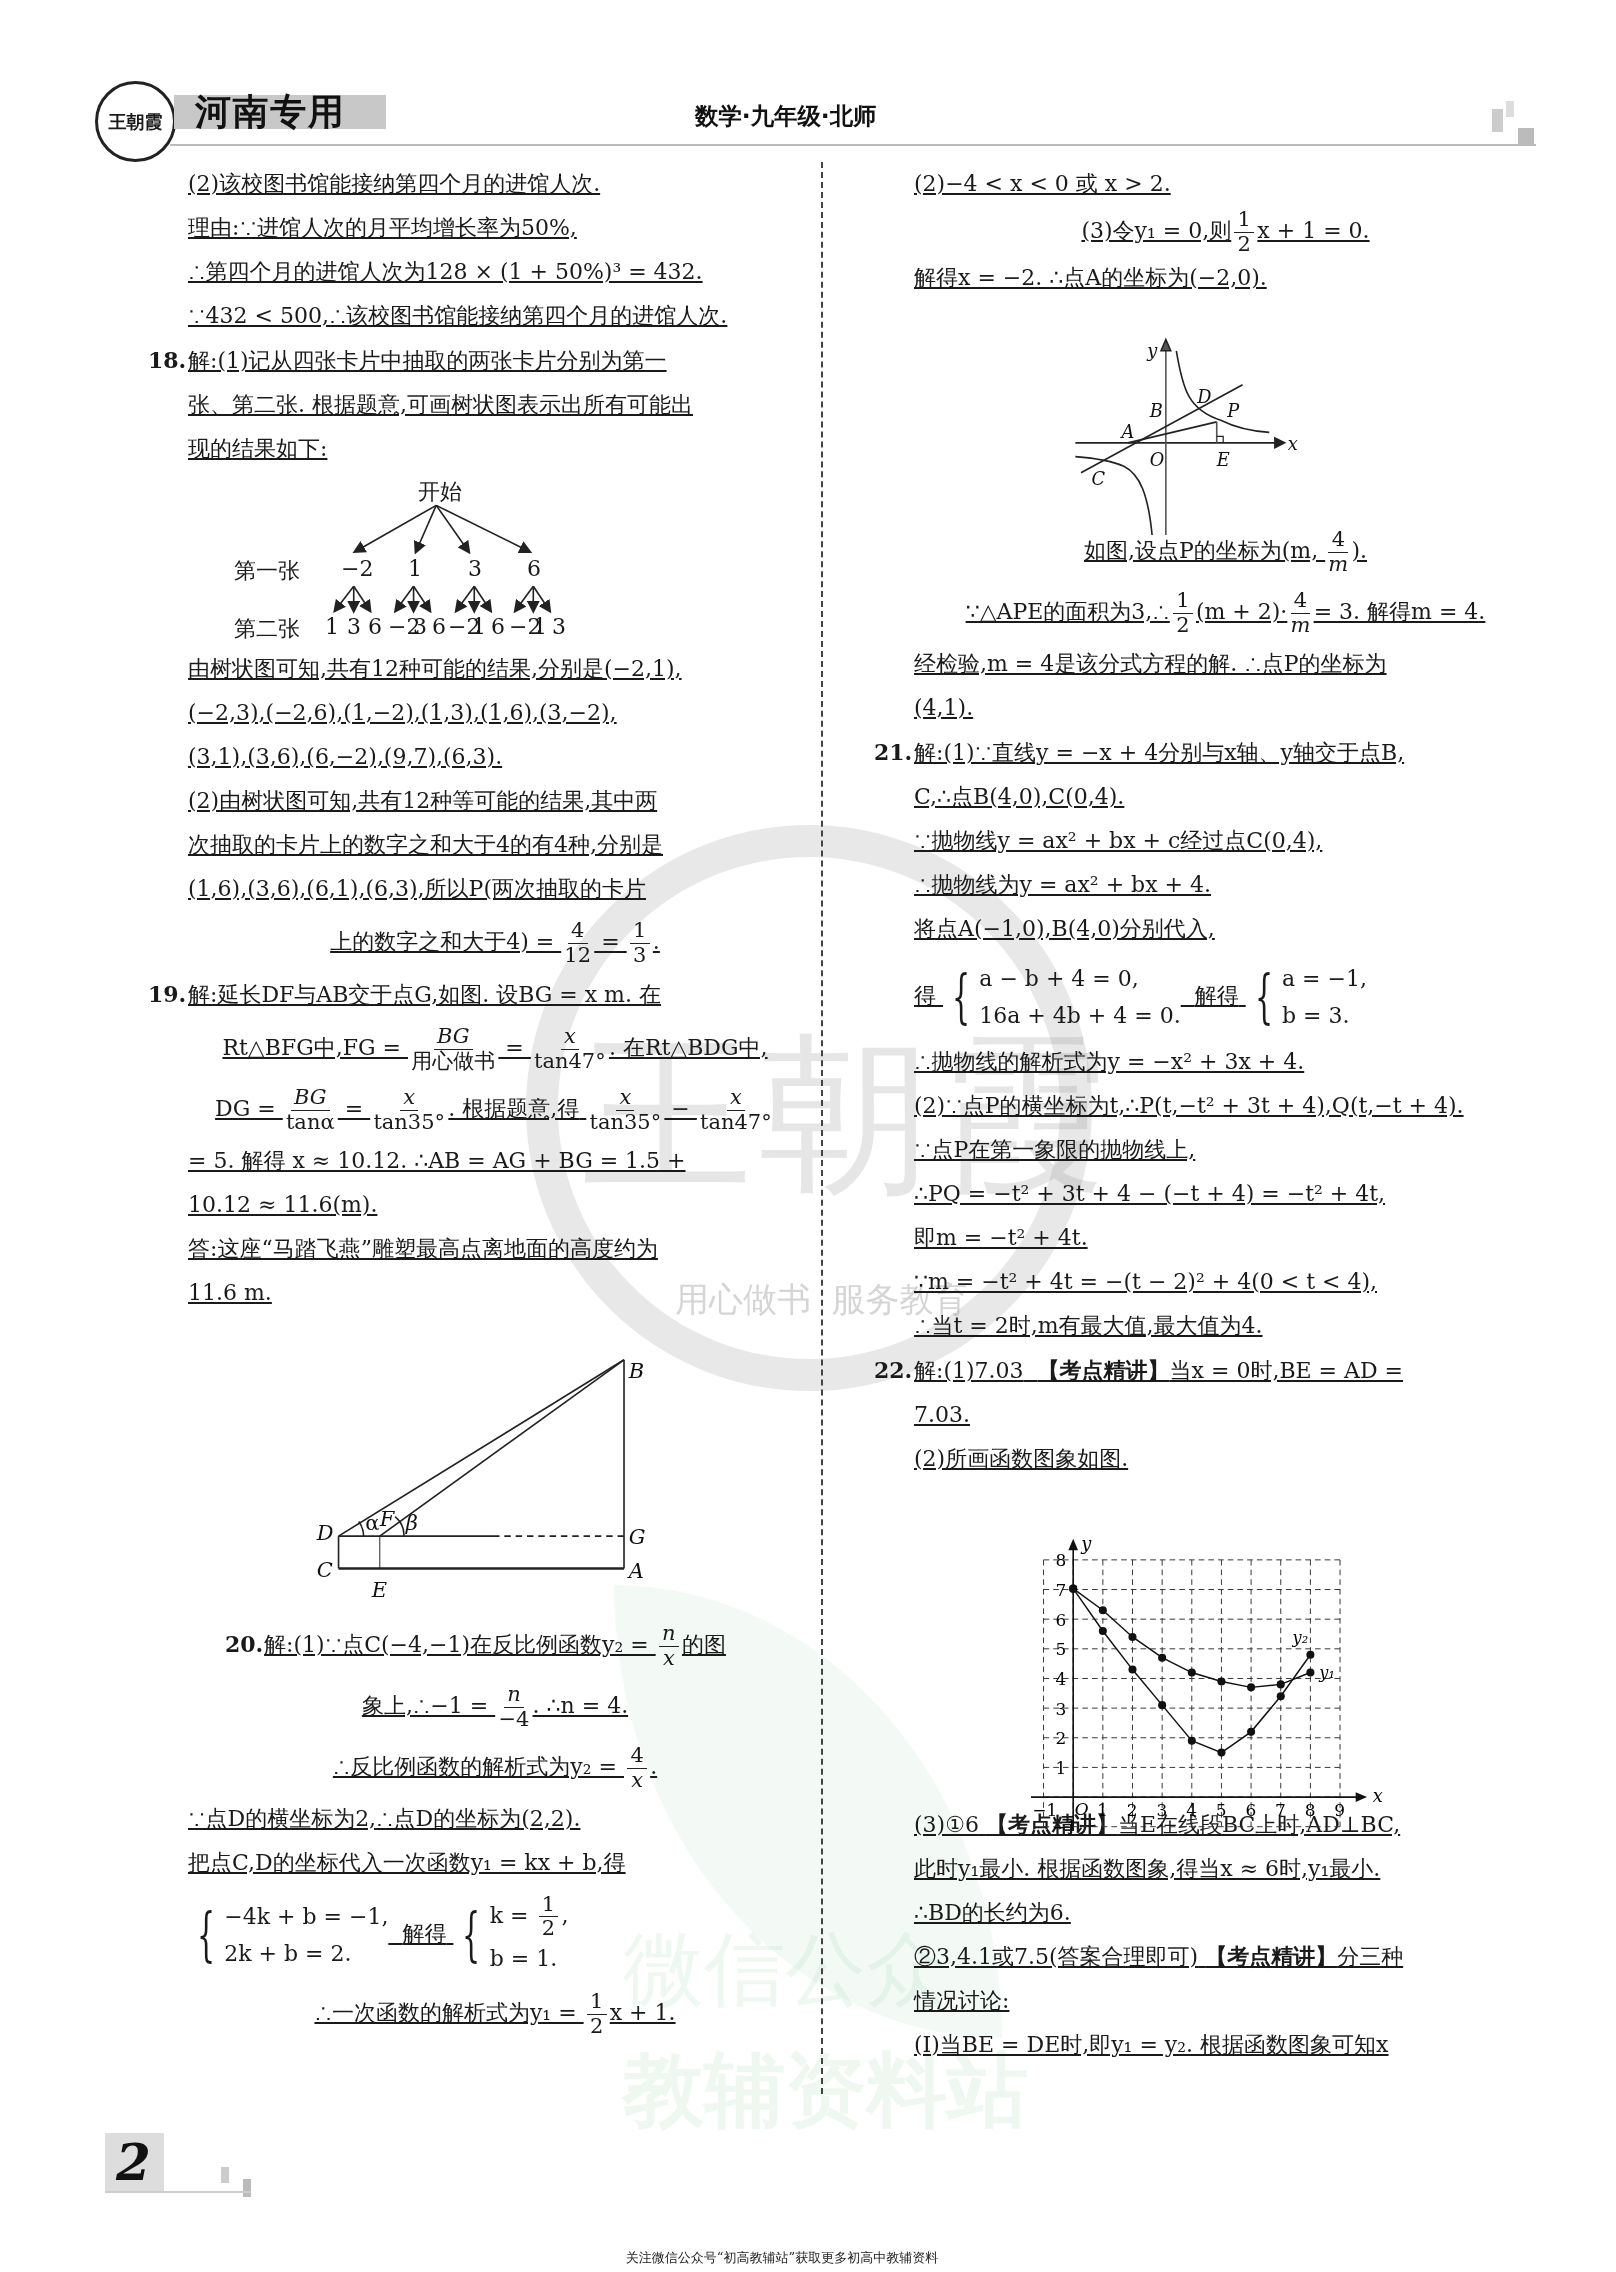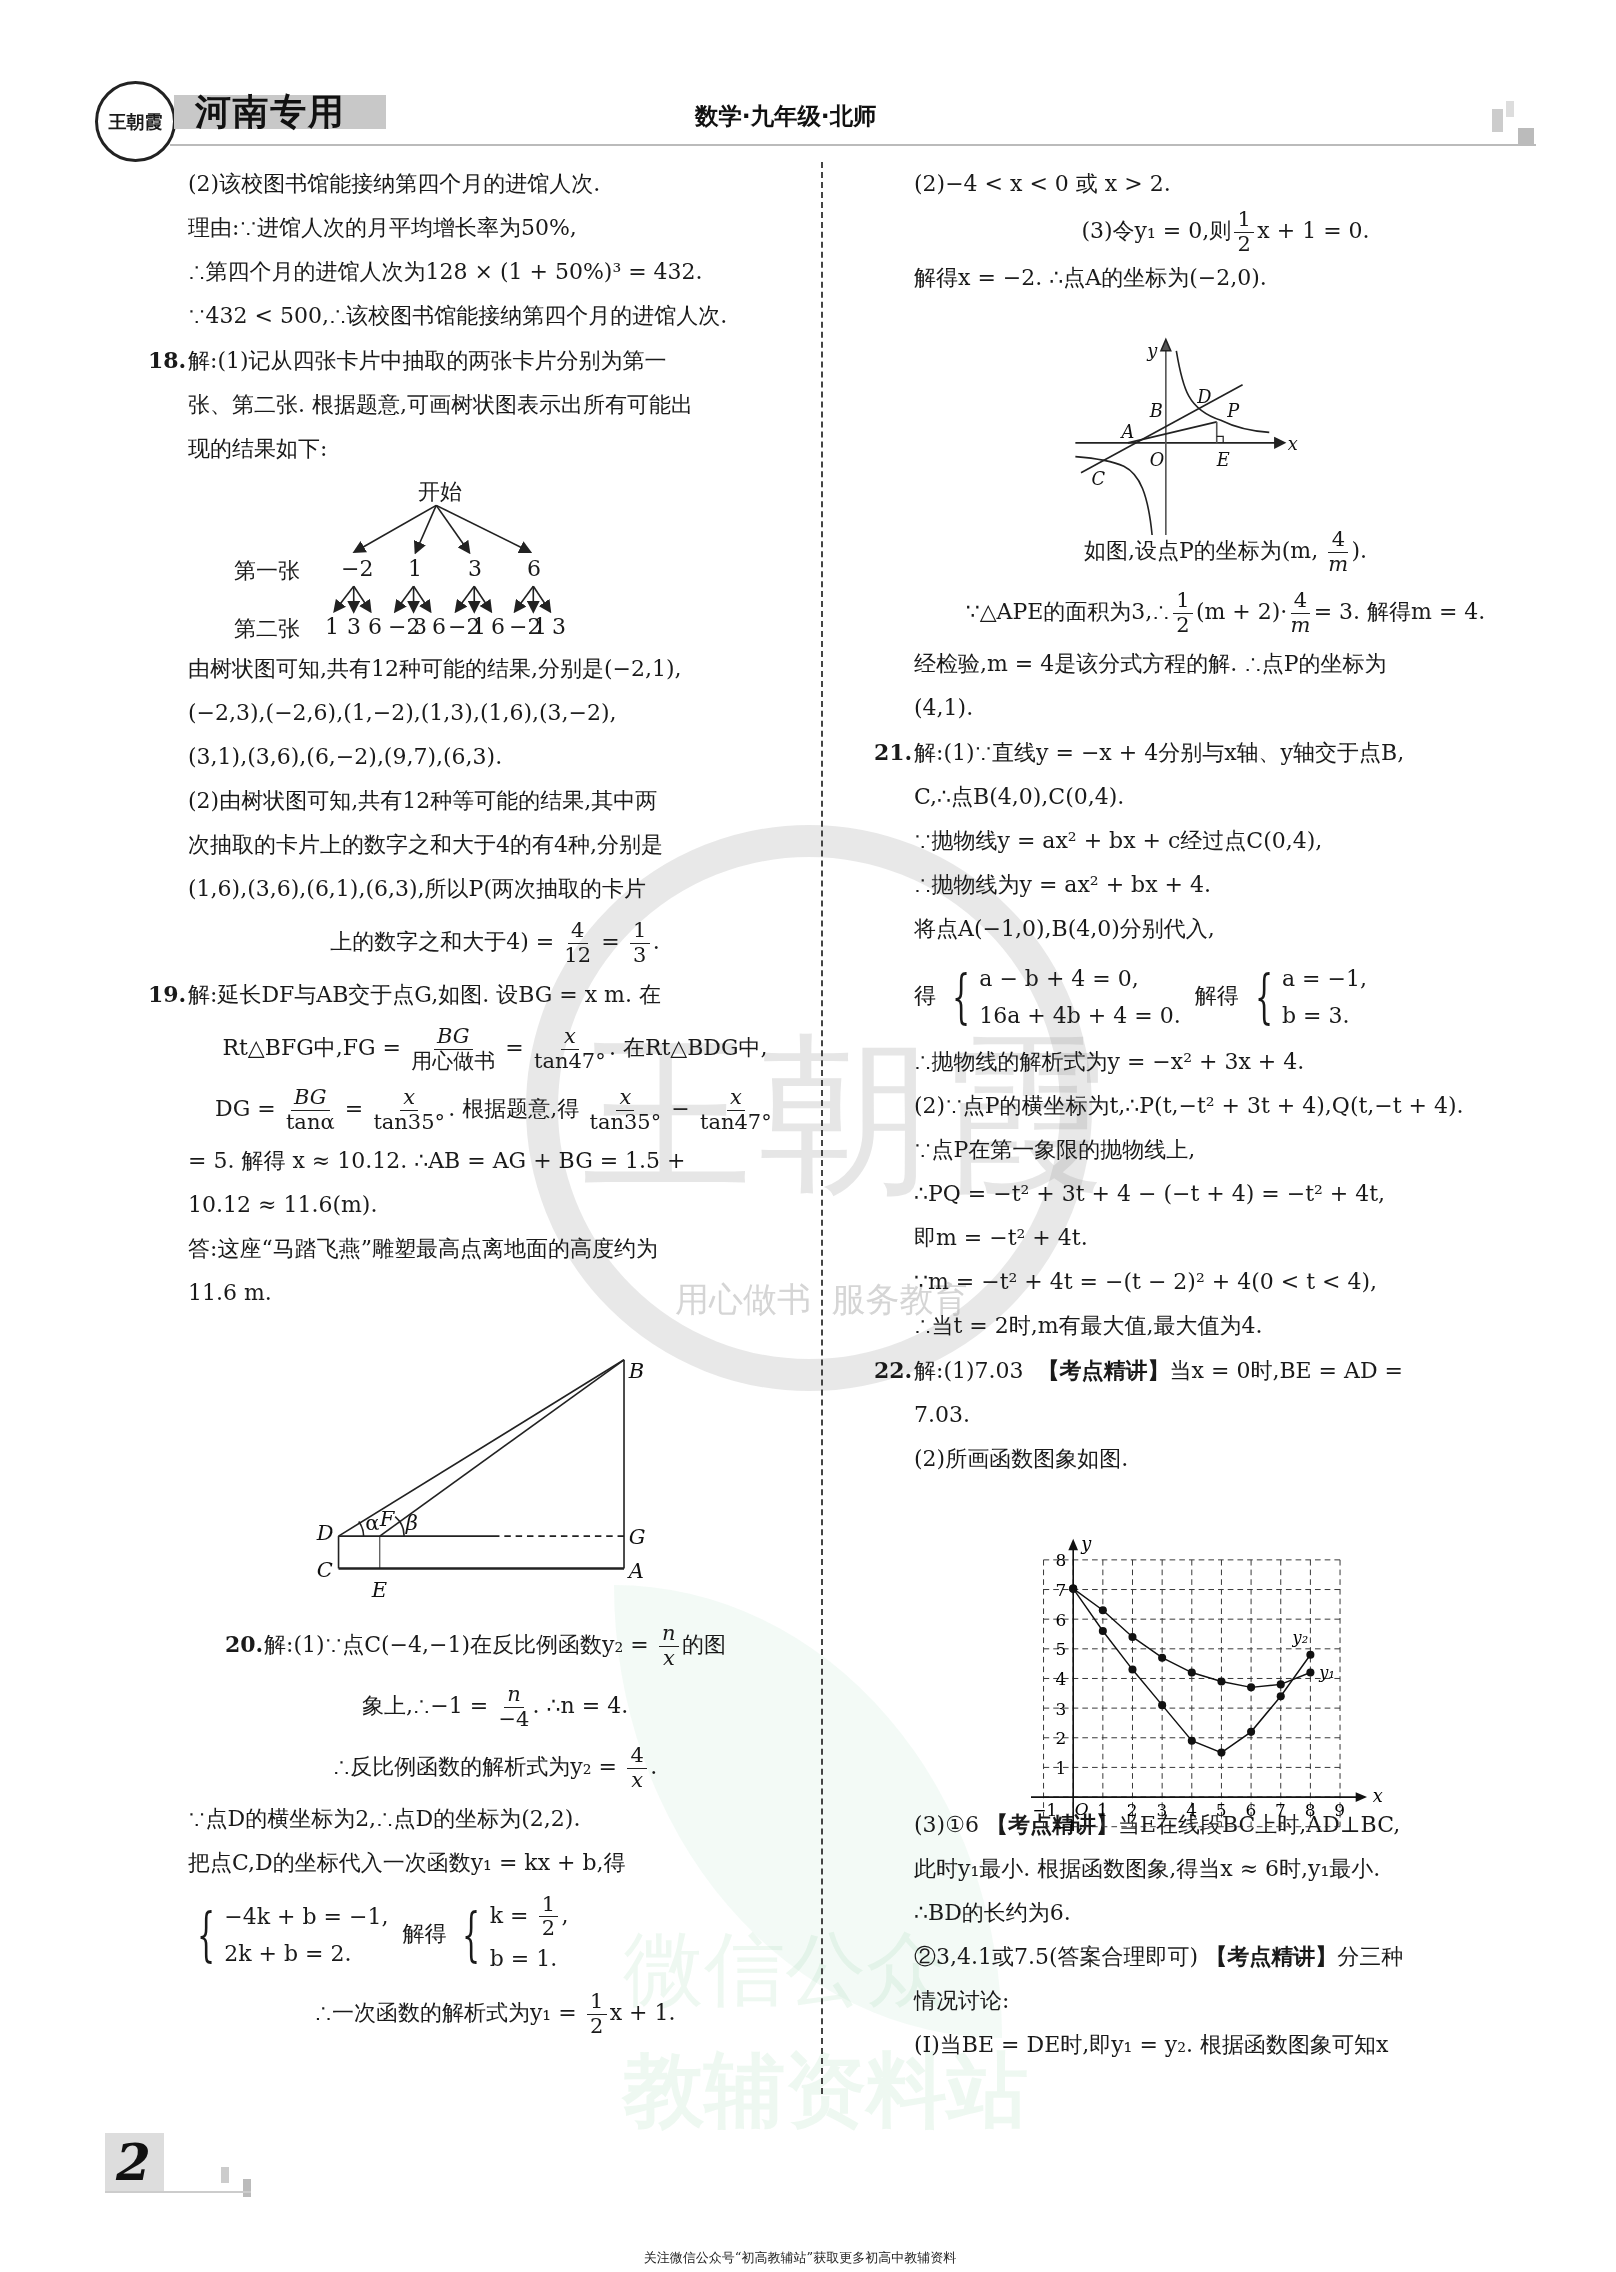--- a/index.html
+++ b/index.html
@@ -14,21 +14,21 @@
         font-family:"DejaVu Sans","Liberation Sans",sans-serif;font-size:36px;font-weight:bold;
         color:#111;display:flex;align-items:center;padding-left:21px;box-sizing:border-box;letter-spacing:1.6px;}
   .subject{left:695px;top:100px;font-family:"DejaVu Sans","Liberation Sans",sans-serif;
         font-size:23.4px;font-weight:bold;color:#111;}
   .hline{left:170px;top:144px;width:1366px;height:2.4px;background:#bbb;}
   .deco1{left:1492px;top:109px;width:10.5px;height:22.6px;background:#ccc;}
   .deco2{left:1506px;top:101px;width:8px;height:16px;background:#ddd;}
   .deco3{left:1518px;top:128px;width:16px;height:18px;background:#bbb;}
   
   .divider{left:821px;top:162px;width:0;height:1932px;border-left:2.4px dashed #444;}
-  .col{font-size:22px;line-height:44px;}
+  .col{font-size:22px;line-height:44px;text-decoration:underline;}
   .col p{margin:0;white-space:nowrap;}
   .lc{left:188px;top:162px;width:614px;}
   .rc{left:914px;top:162px;width:623px;}
   .qnum{font-weight:bold;margin-left:-40px;display:inline-block;width:40px;}
   .i{font-style:italic;}
   .frac{display:inline-flex;flex-direction:column;align-items:center;vertical-align:middle;
         line-height:1.1;margin:0 3.2px;font-size:21px;}
   .frac .n{border-bottom:1.6px solid #222;padding:0 3.2px;}
   .tall{line-height:61px;text-align:center;}
   .brace{display:inline-flex;vertical-align:middle;align-items:center;}
@@ -41,21 +41,21 @@
   .tlabel{position:absolute;font-size:22px;}
   
   .fig{position:absolute;}
   
   .pgnum-bg{left:105px;top:2133px;width:59px;height:58px;background:#ddd;}
   .pgnum{left:116px;top:2133px;font-size:50px;font-weight:bold;font-style:italic;color:#111;
         font-family:"DejaVu Serif","Liberation Serif",serif;}
   .fdeco1{left:221px;top:2167px;width:8px;height:16px;background:#ccc;}
   .fdeco2{left:243px;top:2179px;width:8px;height:18px;background:#bbb;}
   .fline{left:105px;top:2191px;width:146px;height:1.6px;background:#ccc;}
-  .footnote{left:0;top:2249px;width:1564px;text-align:center;font-size:13px;color:#222;padding-left:18px;}
+  .footnote{left:0;top:2249px;width:1564px;text-align:center;font-size:13px;color:#222;}
   
   .wm{left:526px;top:825px;width:566px;height:566px;border-radius:50%;border:32px solid rgba(150,150,150,0.22);
       box-sizing:border-box;pointer-events:none;}
   .wm-text{left:582px;top:1002px;font-size:170px;color:rgba(140,140,140,0.22);letter-spacing:8px;pointer-events:none;}
   .wm-slogan{left:675px;top:1277px;font-size:34px;color:rgba(150,150,150,0.4);font-family:Liberation Mono, monospace;pointer-events:none;}
   .wm-green1{left:623px;top:1916px;font-size:81px;color:rgba(120,200,150,0.13);font-weight:normal;font-family:"DejaVu Sans",sans-serif;pointer-events:none;}
   .wm-green2{left:623px;top:2037px;font-size:81px;color:rgba(120,200,150,0.13);font-weight:bold;font-family:"DejaVu Sans",sans-serif;pointer-events:none;}
   .leaf{left:614px;top:1585px;width:388px;height:453px;border-radius:0 100% 0 100%;background:rgba(140,210,170,0.1);pointer-events:none;}
 </style>
 </head>

